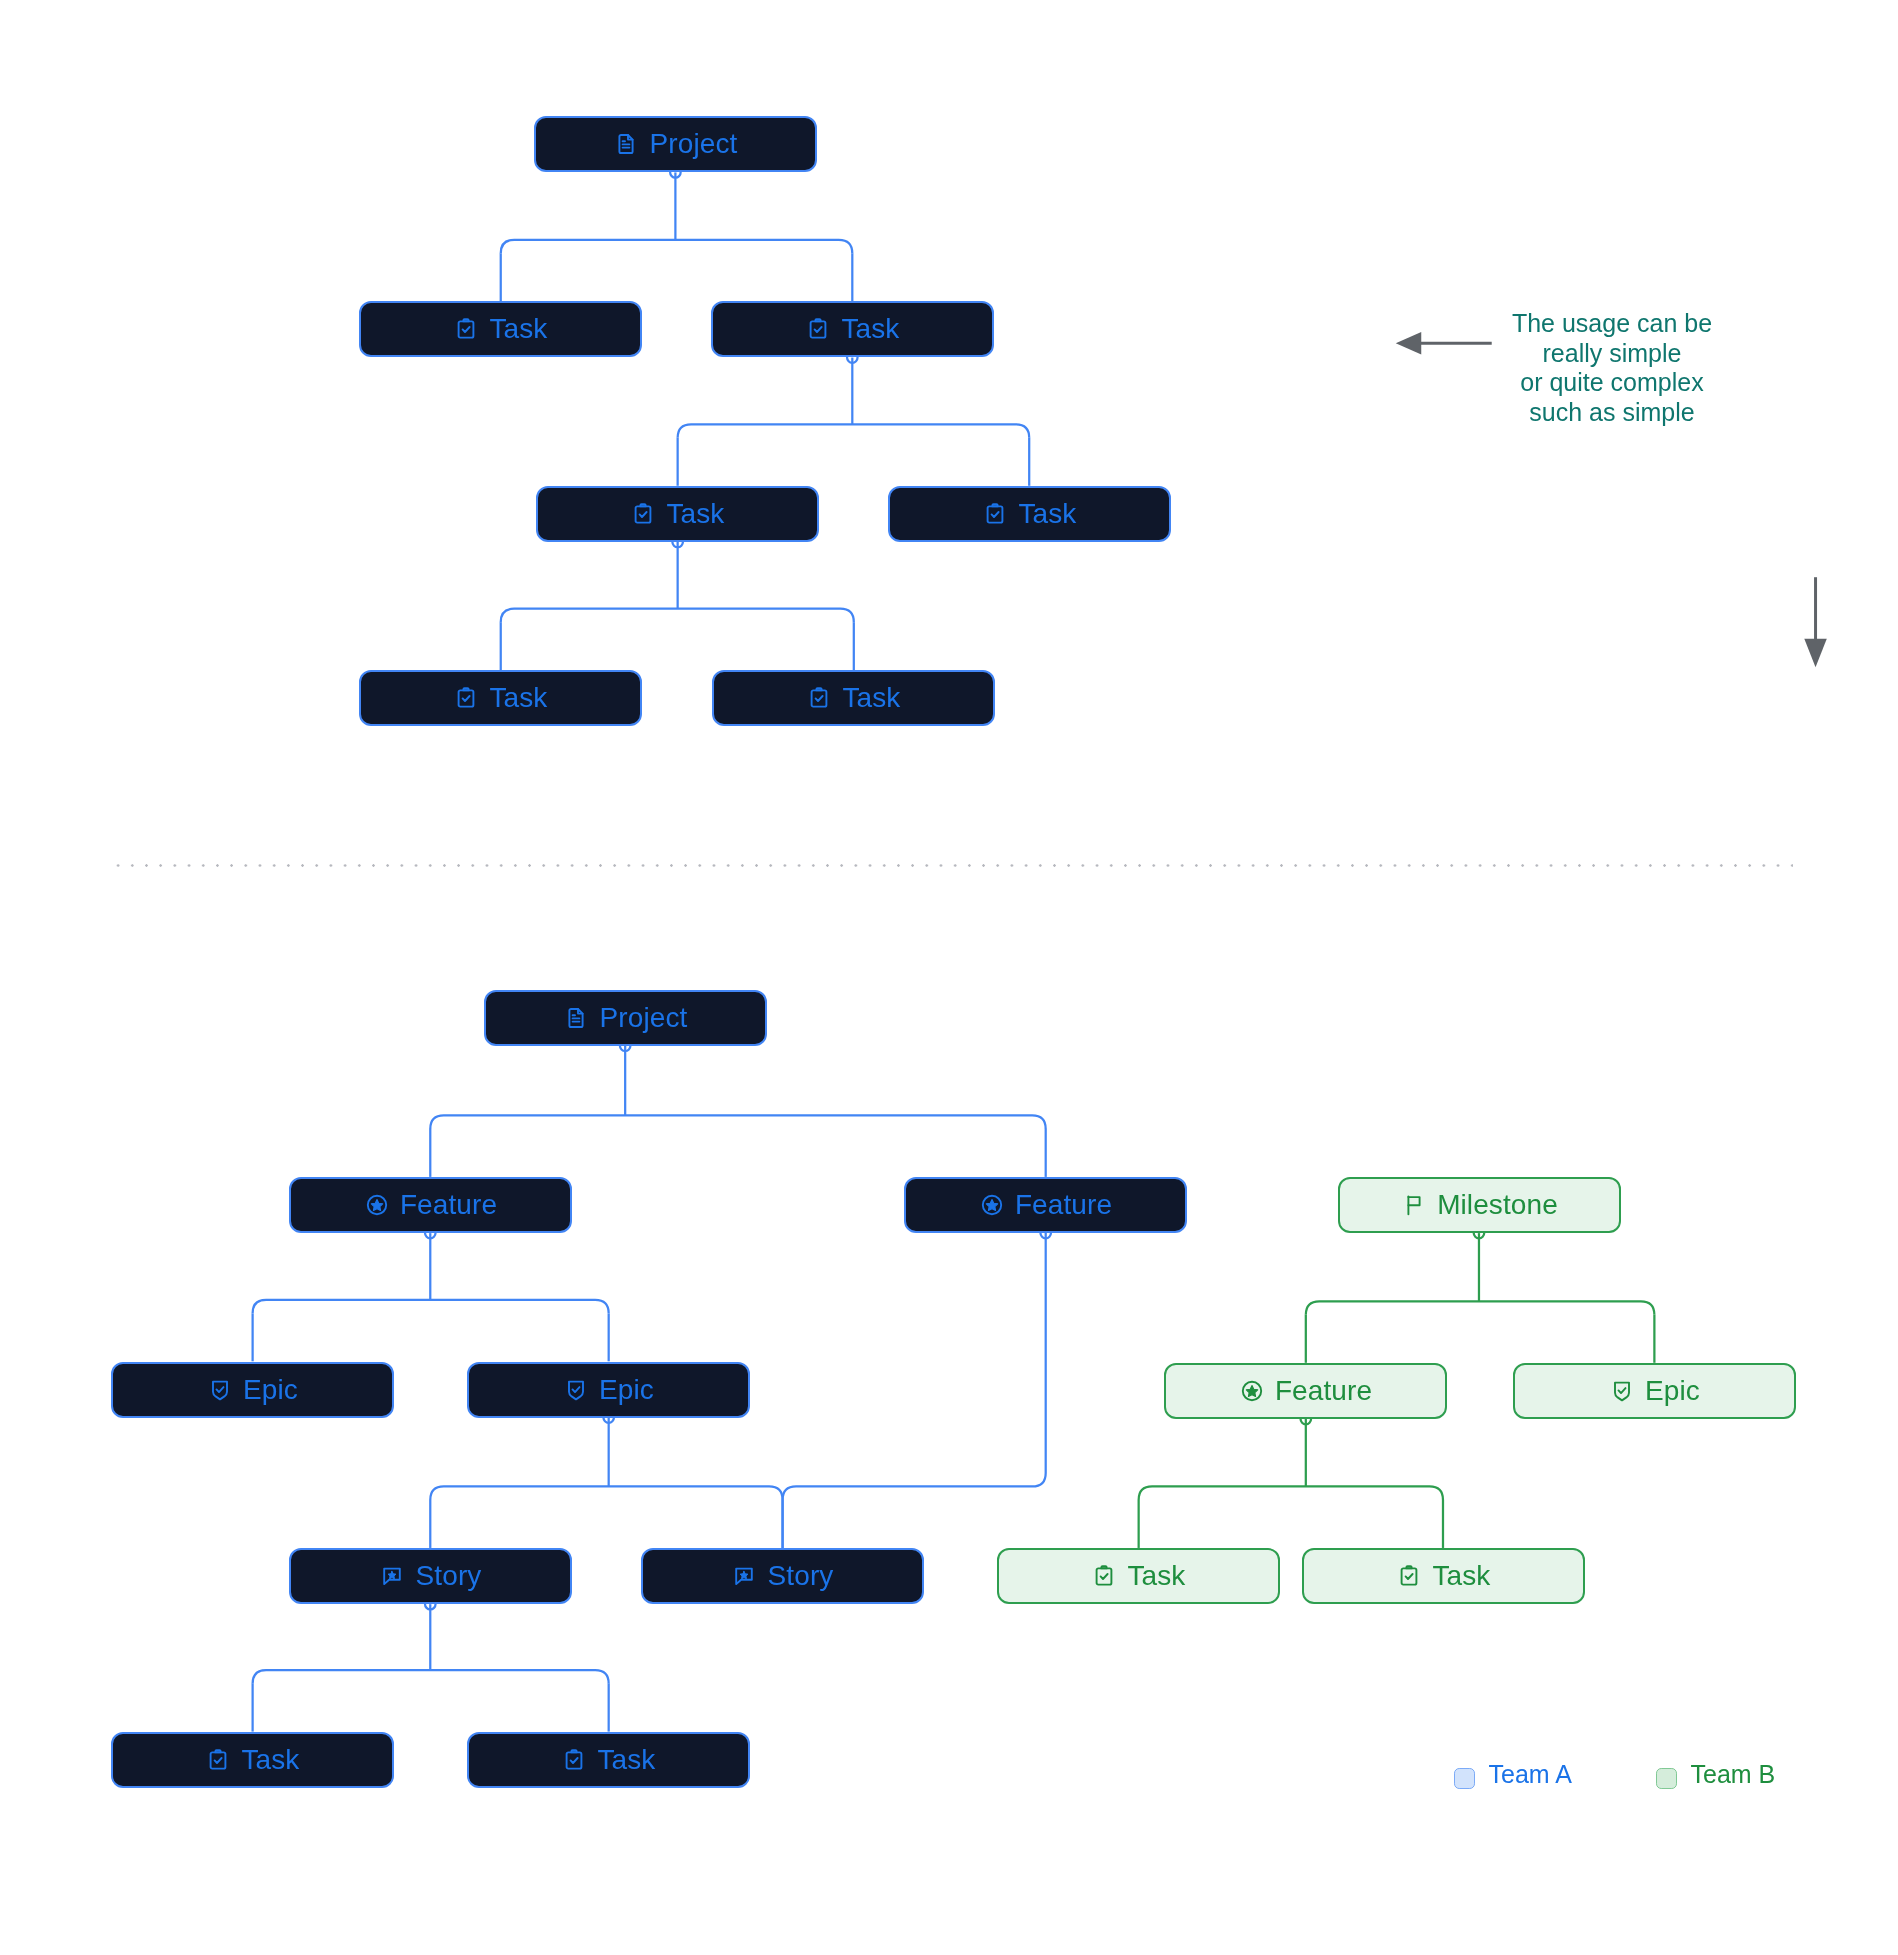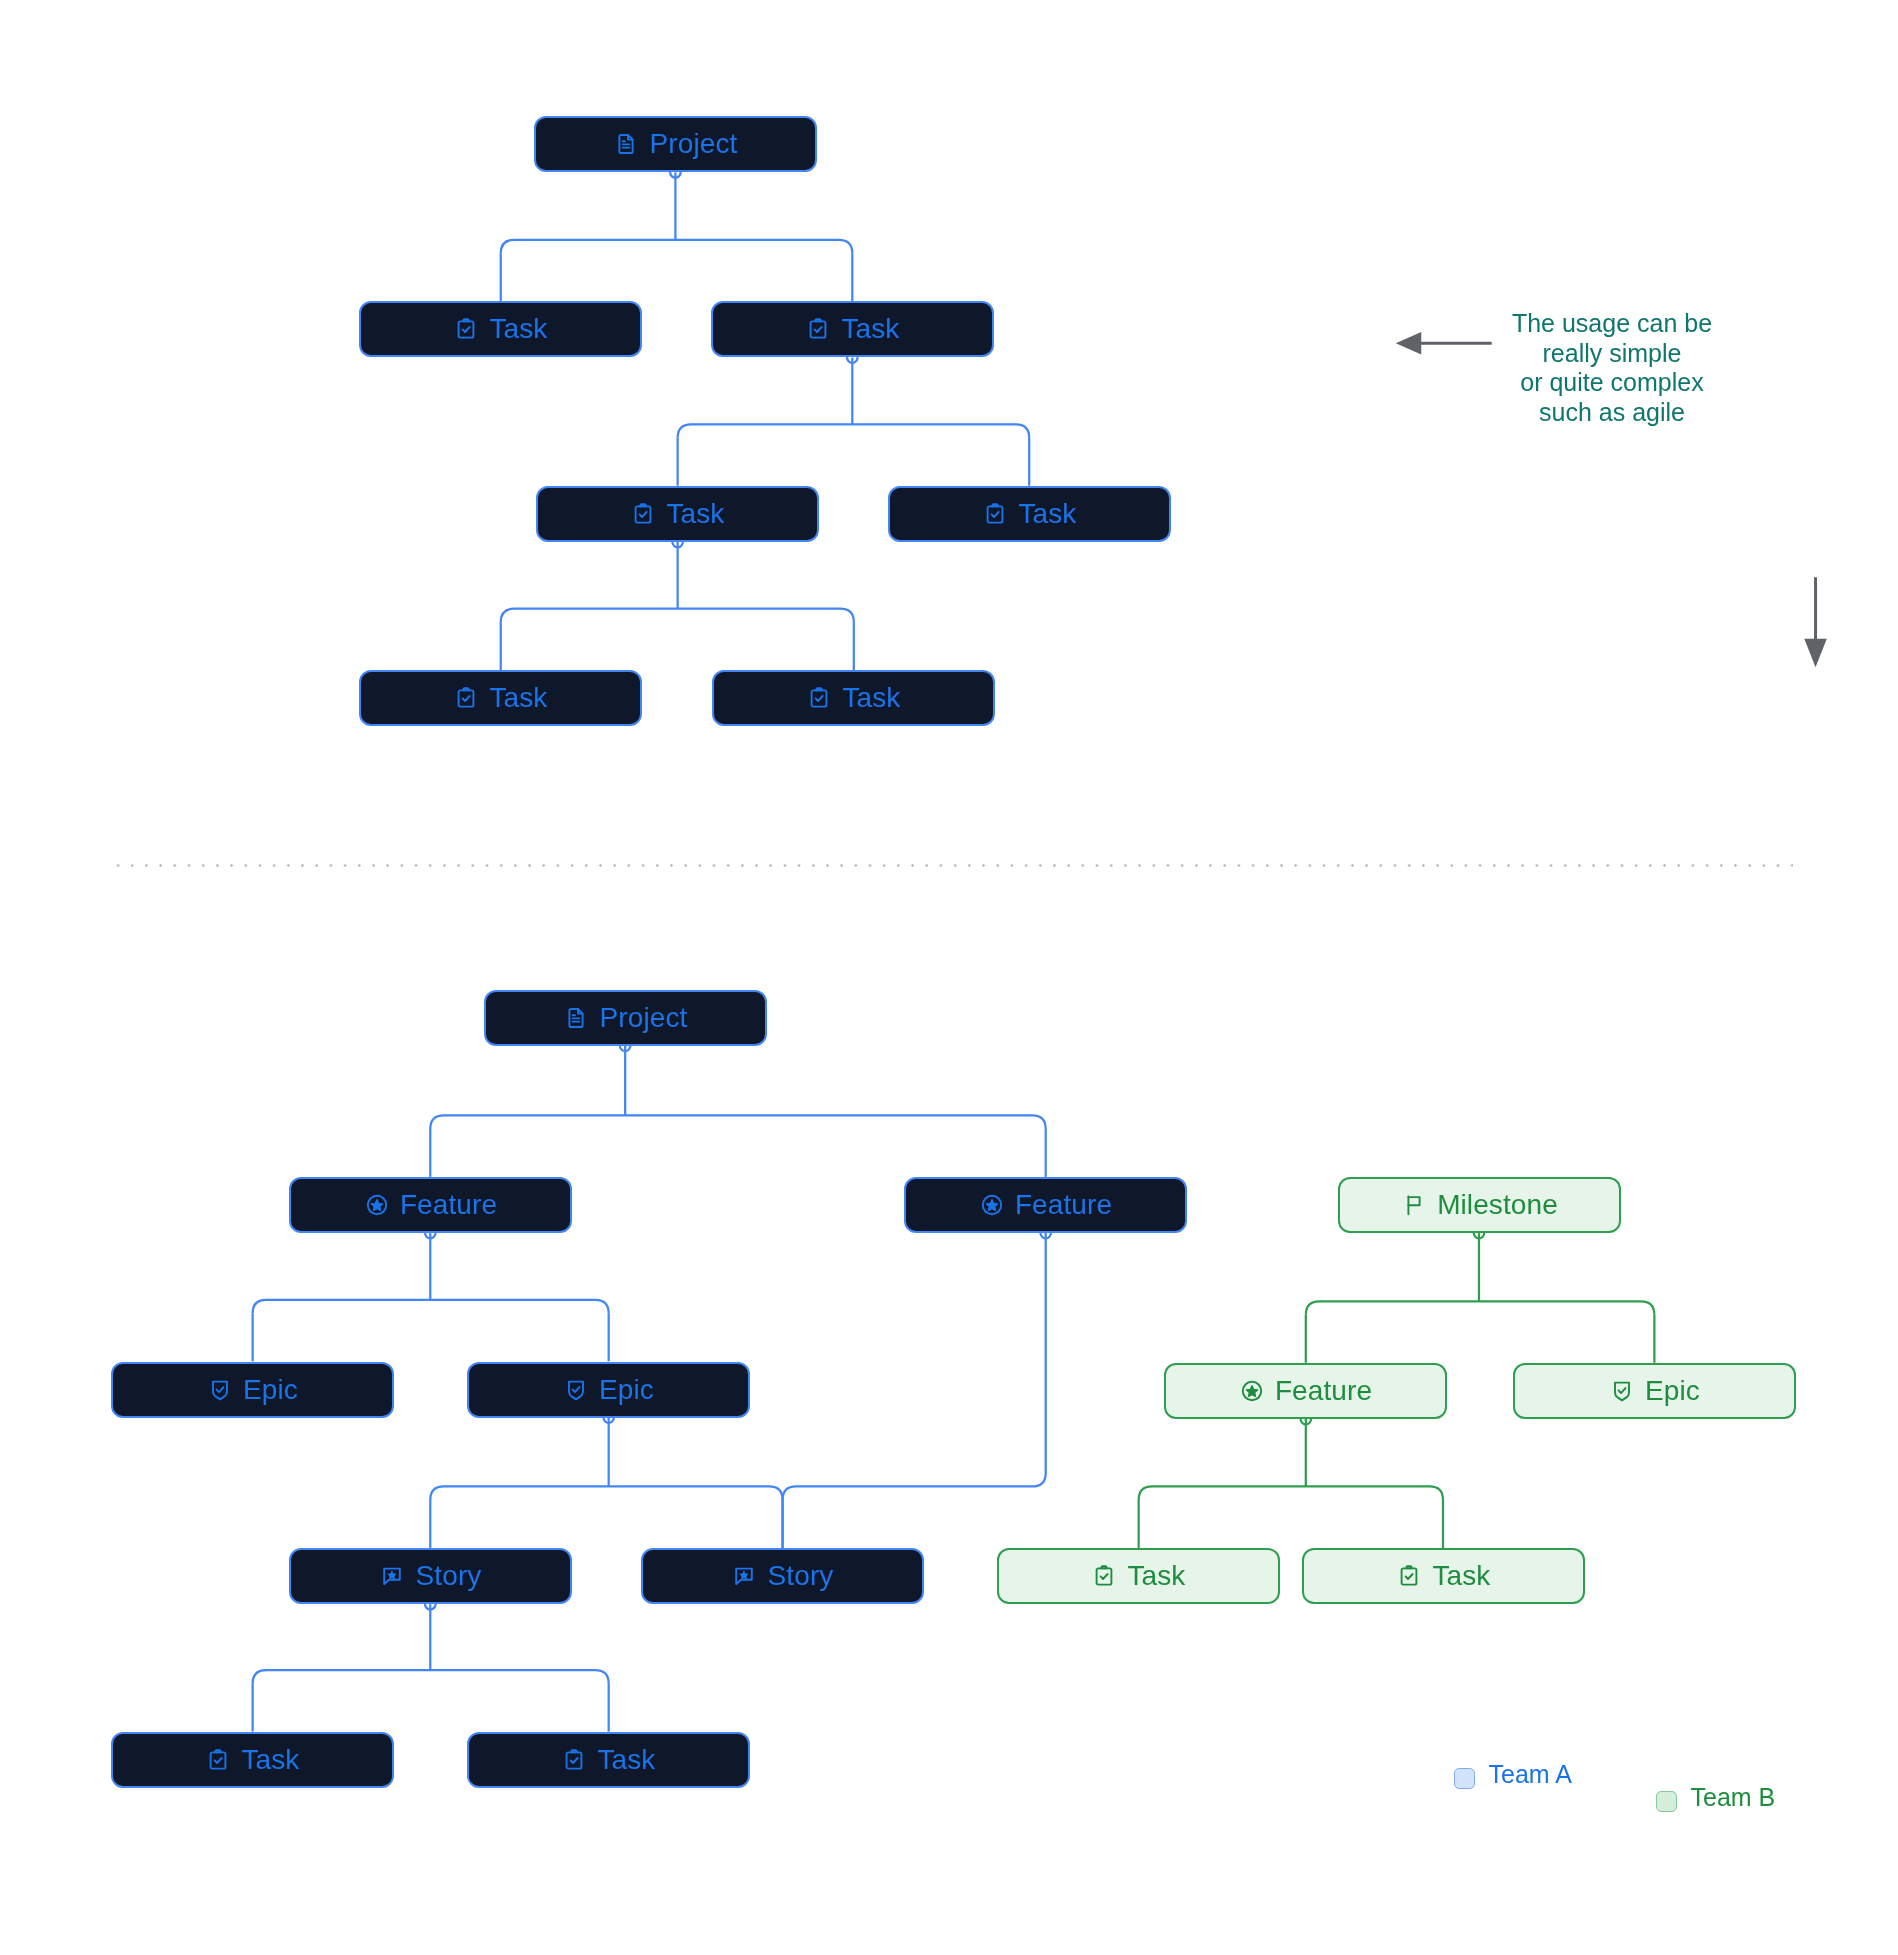--- a/index.html
+++ b/index.html
@@ -99,21 +99,21 @@
   }
   .legend-item {
     position: absolute;
     top: 0;
     display: flex;
     align-items: flex-end;
     gap: 13.5px;
     font-size: 25px;
   }
   .legend-item.a { left: 0; color: #1A73E8; }
-  .legend-item.b { left: 202px; color: #1E8E3E; margin-top: 23px; }
+  .legend-item.b { left: 202px; color: #1E8E3E; }
   .swatch {
     width: 21px;
     height: 21px;
     border-radius: 5.2px;
     border-width: 1.9px;
     border-style: solid;
     box-sizing: border-box;
   }
   .swatch.a { background: #D2E3FC; border-color: #7BAAF7; }
   .swatch.b { background: #D5EDDB; border-color: #81C995; }
@@ -377,21 +377,21 @@
       </div>
     </div>
 
   <div class="divider"></div>
 
   <div class="annotation">
     <span class="ln">The usage can be</span>
     <span class="ln">really simple</span>
     <span class="gap"></span>
     <span class="ln">or quite complex</span>
-    <span class="ln">such as agile</span>
+    <span class="ln">such as simple</span>
   </div>
 
   <svg class="edge-layer" viewBox="0 0 2532 2608" width="1898" height="1955">
     <g>
       <line x1="1884" y1="458" x2="1990" y2="458" stroke="#5F6368" stroke-width="4"></line>
       <polygon points="1862,458 1896,443 1896,473" fill="#5F6368"></polygon>
     </g>
     <g>
       <line x1="2422" y1="770" x2="2422" y2="855" stroke="#5F6368" stroke-width="4"></line>
       <polygon points="2422,890 2407,852 2437,852" fill="#5F6368"></polygon>

